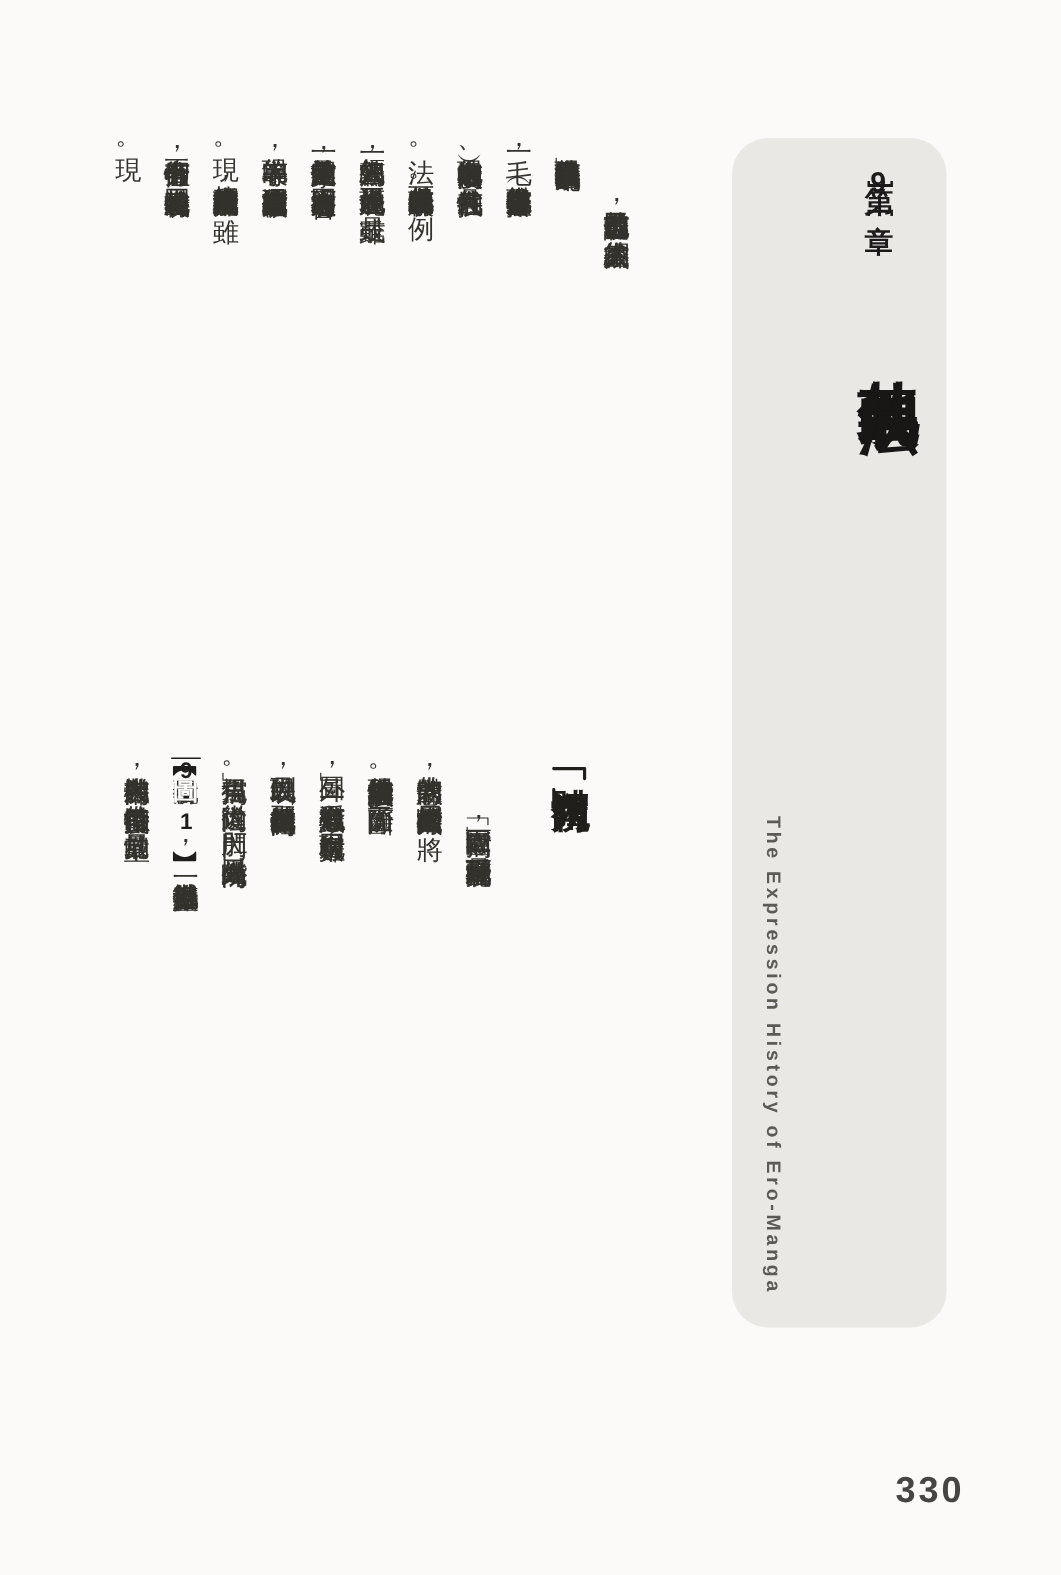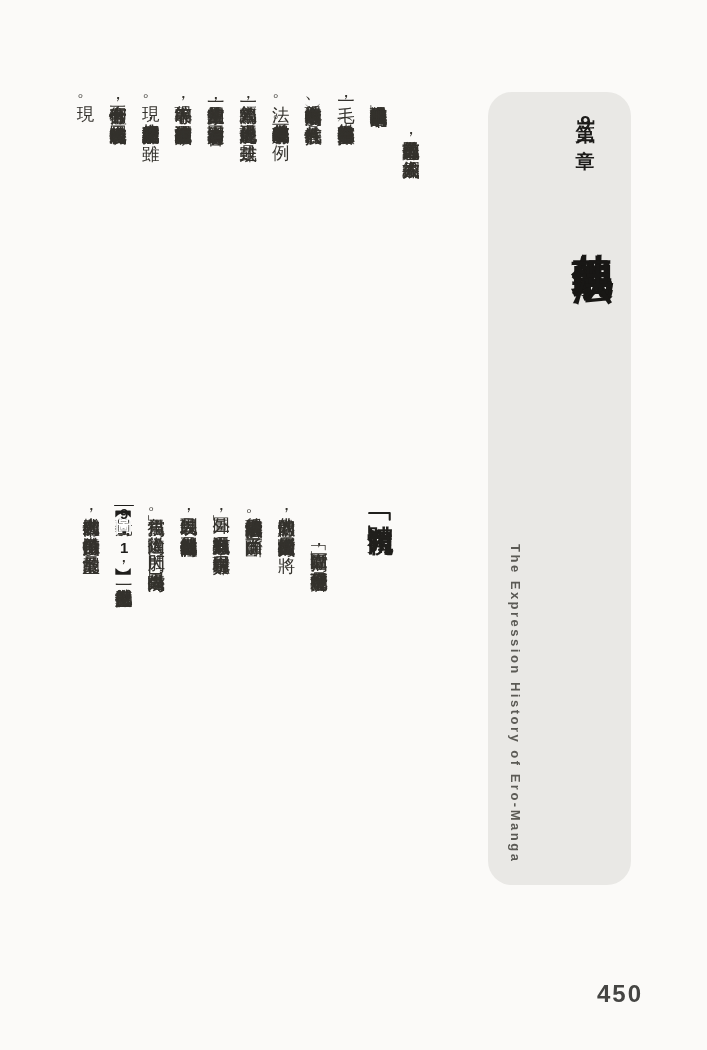--- a/index.html
+++ b/index.html
@@ -173,15 +173,15 @@
     <div class="tcol">插入的情況表現給讀者看的技法。而除了「斷面</div>
     <div class="tcol">圖」外，還有一種有點概念類似，同樣是現實中難</div>
     <div class="tcol">以見到的表現，那就是把攝影機放在體內的「體內</div>
     <div class="tcol">視角」描寫。從陰道內、肛門內、或是嘴巴內向外</div>
     <div class="tcol">
       <span>觀看的視角</span><span class="figbold">【</span><span class="figbadge">圖</span><span class="fignum">9-1</span><span class="figbold">】</span><span>，感覺就像把一台微型攝影</span>
     </div>
     <div class="tcol">機裝在人體內部，以奇特的角度拍攝。最常見的型</div>
   </div>
 
-  <div class="page-number">450</div>
+  <div class="page-number">330</div>
 
 </div>
 
 </body></html>

